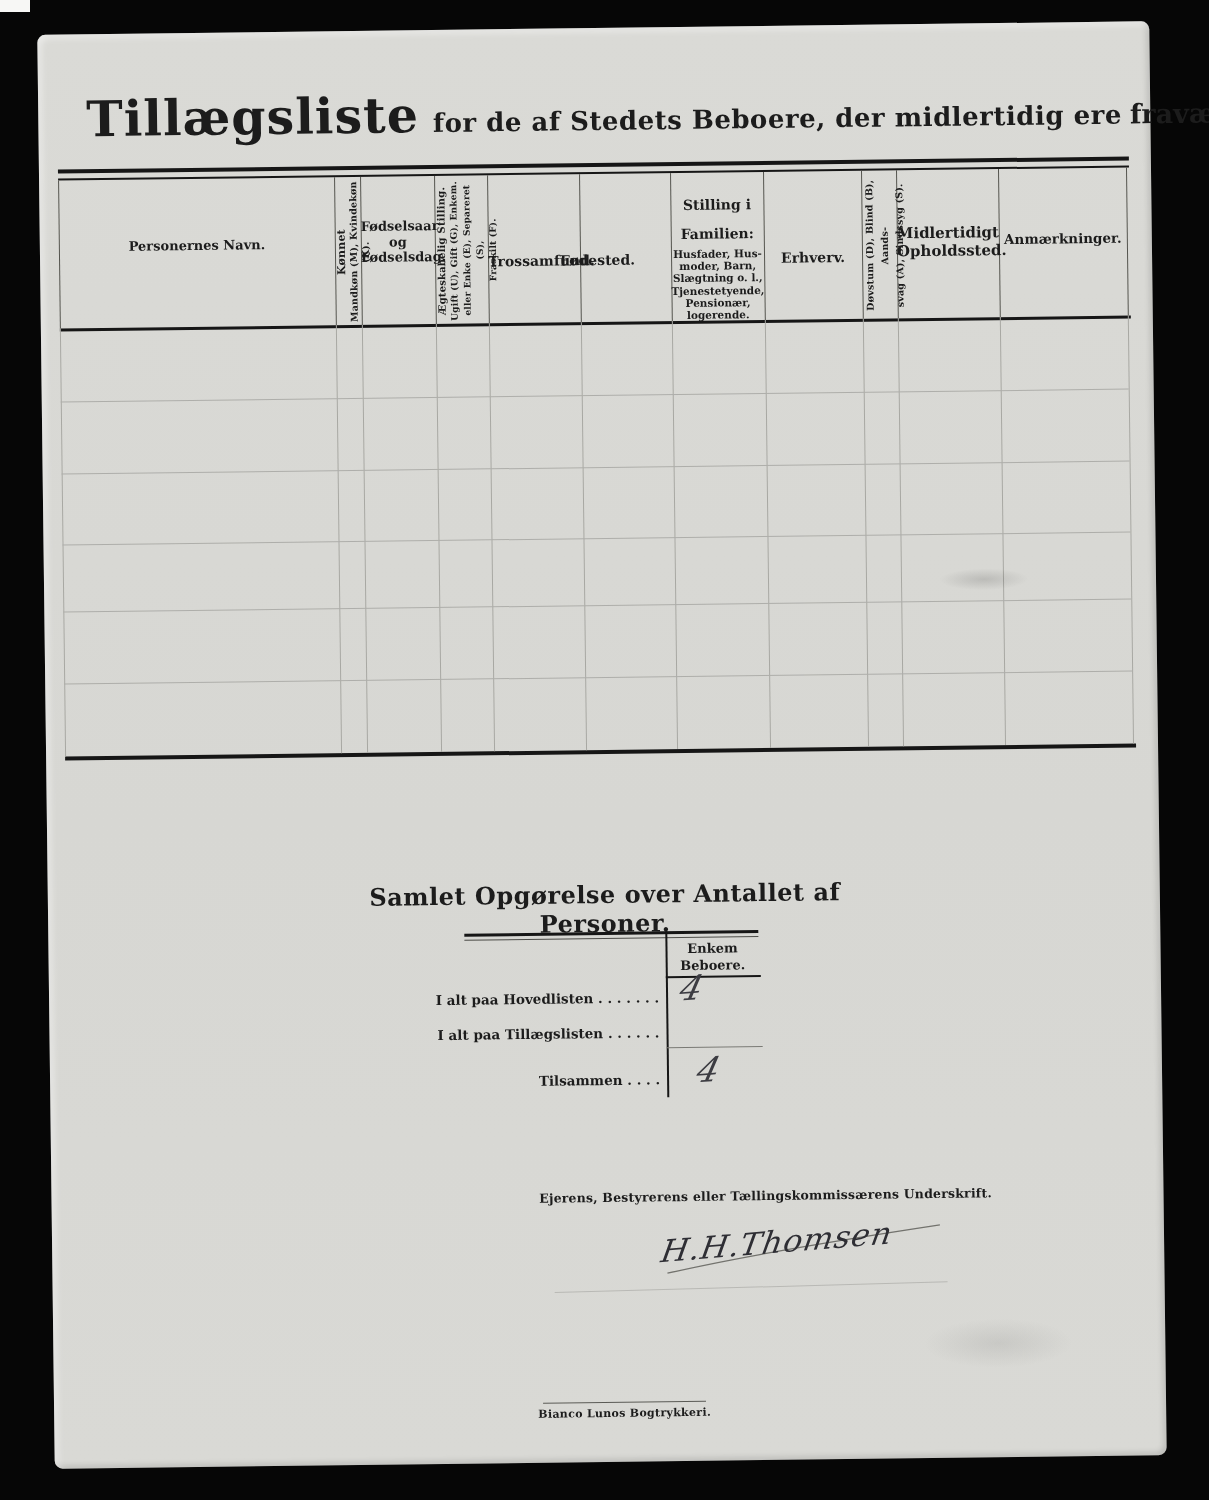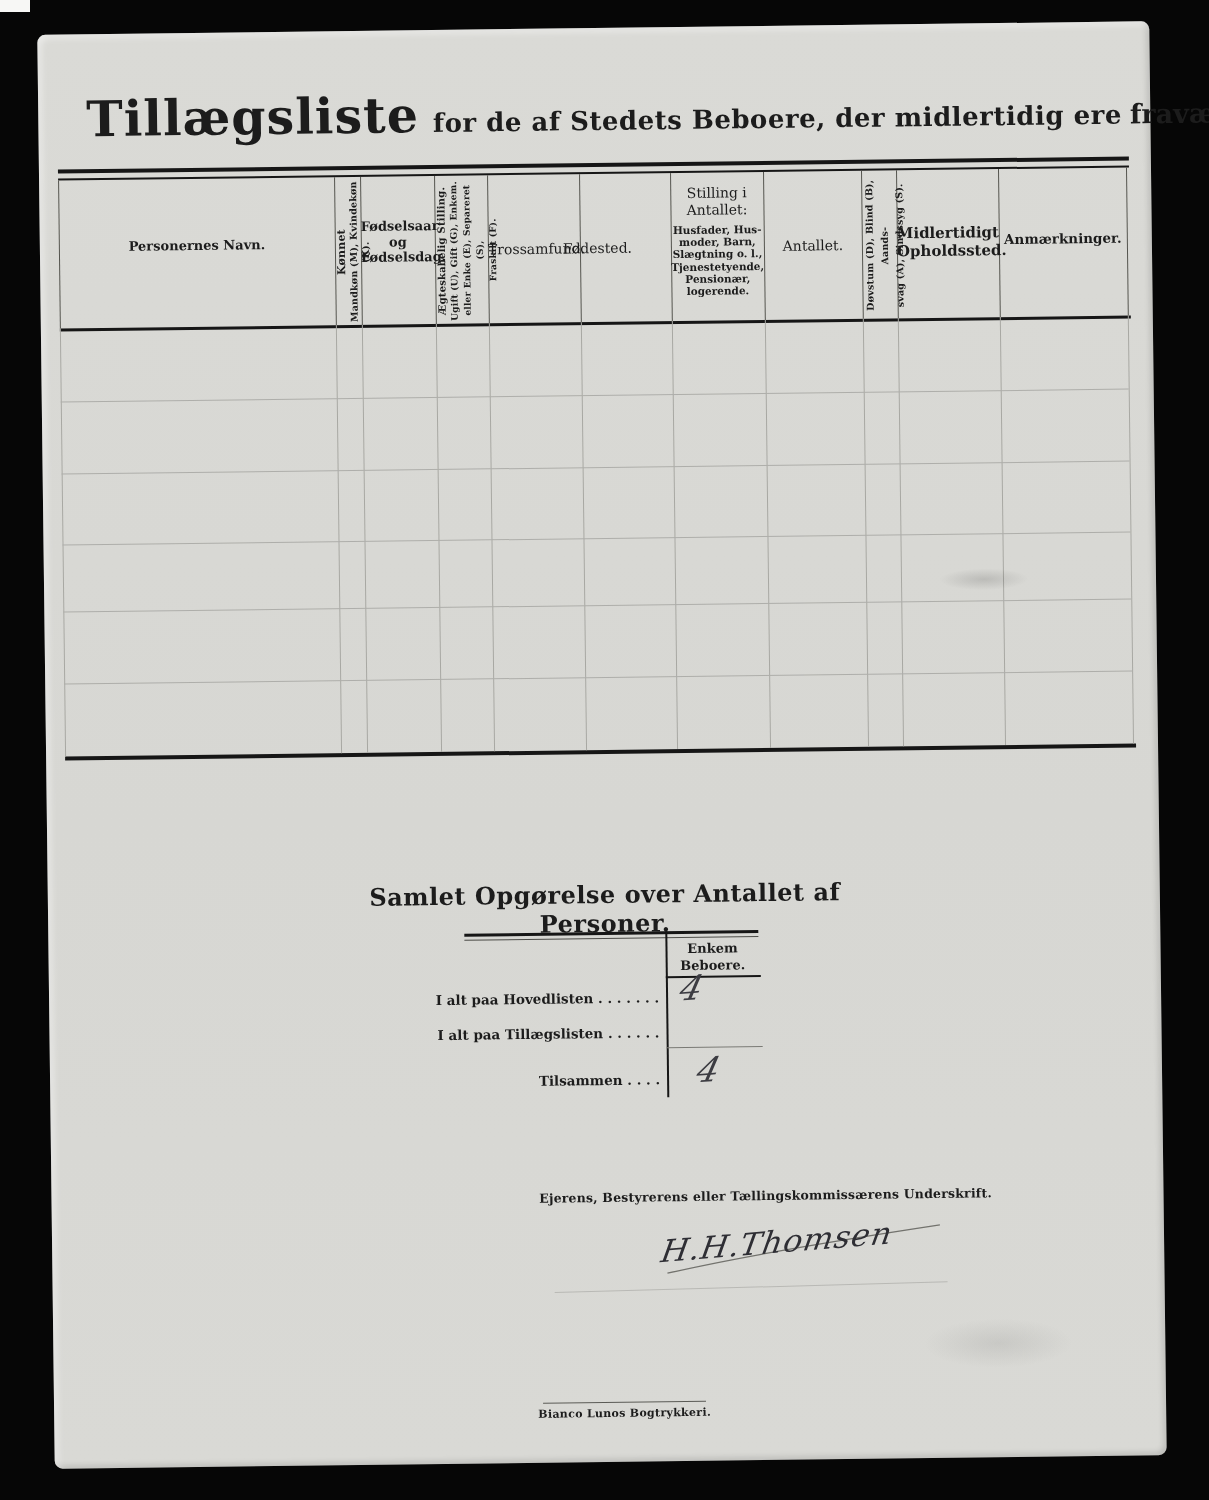--- a/index.html
+++ b/index.html
@@ -27,21 +27,21 @@
 
   
   .rule { position:absolute; background:#161616; }
   .vline-h { position:absolute; width:1px; top:146px; height:148px; background:#55554f; }
   .vline-b { position:absolute; width:1px; top:294px; height:428px; background:#a8a8a3; }
   .hline-r { position:absolute; left:19px; width:1068px; height:1px; background:#aeaeaa; }
 
   
   .hcell { position:absolute; text-align:center; line-height:1.2; }
   .hbold13 { font-weight:700; font-size:13px; }
-  .hbold14 { font-weight:400; font-size:14px; }
+  .hbold14 { font-weight:700; font-size:14px;margin-top:12px; }
   .hbold15 { font-weight:700; font-size:15px; }
   .hsub { font-size:10.5px; line-height:1.18; font-weight:600; }
 
   .vrot { position:absolute; writing-mode:vertical-rl; transform:rotate(180deg); text-align:center; }
   .vrot div { letter-spacing:0.2px; }
 
   
   .sum-title { position:absolute; left:257px; top:852px; width:600px; text-align:center;
                font-size:24px; font-weight:700; letter-spacing:0.5px; }
   .sum-label { position:absolute; left:320px; width:290px; text-align:right;
@@ -136,30 +136,30 @@
     <div style="font-size:9px;font-weight:600;line-height:13px;">eller Enke (E), Separeret (S),</div>
     <div style="font-size:9px;font-weight:600;line-height:13px;">Fraskilt (F).</div>
   </div>
 
   <div class="hcell hbold14" style="left:448px;top:212px;width:92px;">Trossamfund.</div>
 
   <div class="hcell hbold14" style="left:512px;top:212px;width:91px;">Fødested.</div>
 
   <div class="hcell" style="left:631px;top:158px;width:93px;">
     <div class="hbold14">Stilling i</div>
-    <div class="hbold14" style="margin-bottom:5px;">Antallet:</div>
+    <div class="hbold14" style="margin-bottom:5px;">Familien:</div>
     <div class="hsub">Husfader, Hus-</div>
     <div class="hsub">moder, Barn,</div>
     <div class="hsub">Slægtning o. l.,</div>
     <div class="hsub">Tjenestetyende,</div>
     <div class="hsub">Pensionær,</div>
     <div class="hsub">logerende.</div>
   </div>
 
-  <div class="hcell hbold14" style="left:724px;top:212px;width:98px;">Antallet.</div>
+  <div class="hcell hbold14" style="left:724px;top:212px;width:98px;">Erhverv.</div>
 
   <div class="vrot" style="left:822px;top:150px;width:35px;height:142px;">
     <div style="font-size:9.5px;font-weight:700;line-height:15px;">Døvstum (D), Blind (B), Aands-</div>
     <div style="font-size:9.5px;font-weight:700;line-height:15px;">svag (A), Sindssyg (S).</div>
   </div>
 
   <div class="hcell hbold15" style="left:857px;top:200px;width:102px;">
     <div>Midlertidigt</div>
     <div>Opholdssted.</div>
   </div>

